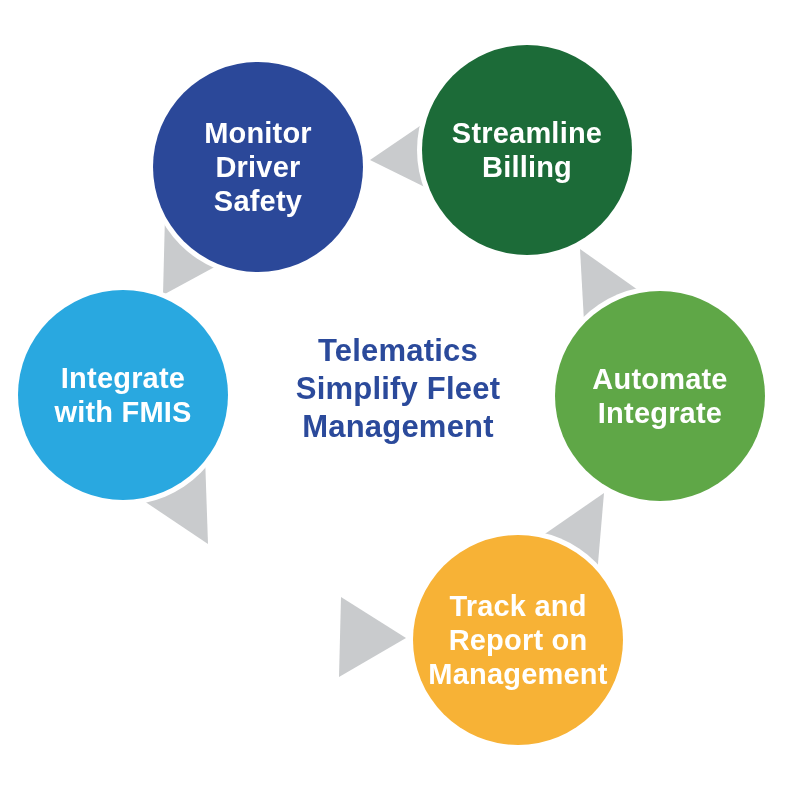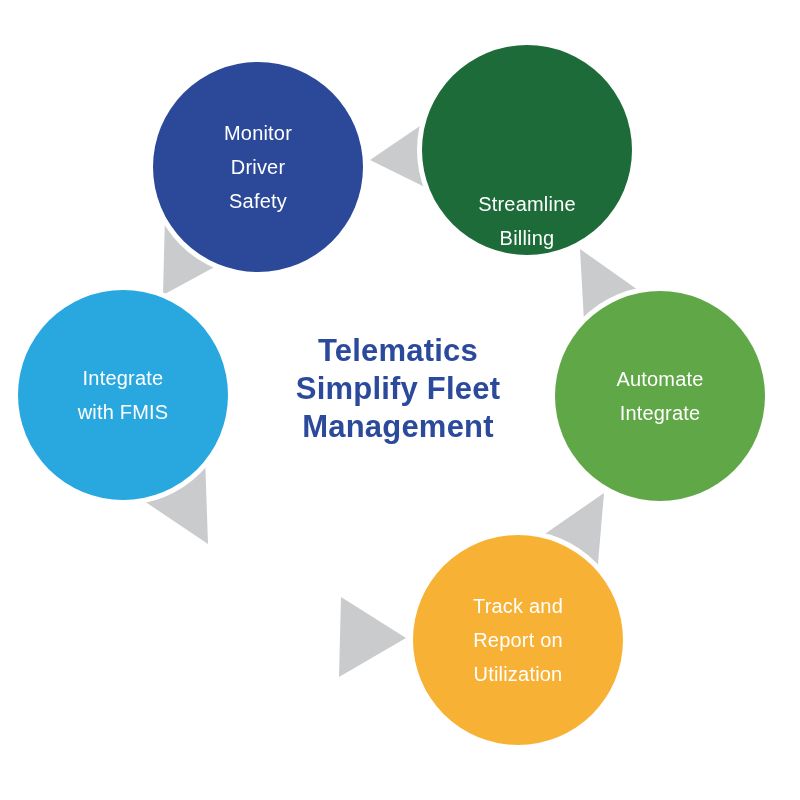--- a/index.html
+++ b/index.html
@@ -28,27 +28,27 @@
     height: 210px;
     border-radius: 50%;
     box-shadow: 0 0 0 5px #ffffff;
     display: flex;
     align-items: center;
     justify-content: center;
     text-align: center;
   }
   .circle .step-label {
     color: #ffffff;
-    font-weight: normal;
-    font-size: 20px;
+    font-weight: bold;
+    font-size: 29px;
     line-height: 34px;
     white-space: pre-line;
     letter-spacing: 0.2px;
   }
-  .pos-streamline { left: 422px; top: 45px; align-items: flex-end; }
+  .pos-streamline { left: 422px; top: 45px; }
   .pos-monitor    { left: 153px; top: 62px; }
   .pos-integrate  { left: 18px;  top: 290px; }
   .pos-acquire    { left: 150px; top: 531px; }
   .pos-track      { left: 413px; top: 535px; }
   .pos-automate   { left: 555px; top: 291px; }
   .center-title {
     position: absolute;
     left: 198px;
     top: 332px;
     width: 400px;
@@ -87,21 +87,21 @@
 
   <div class="circle pos-integrate" style="background-color: rgb(41, 168, 224);">
     <span class="step-label">Integrate
 with FMIS</span>
   </div>
 
 
   <div class="circle pos-track" style="background-color: rgb(247, 178, 54);">
     <span class="step-label">Track and
 Report on
-Utilization</span>
+Management</span>
   </div>
 
   <div class="circle pos-automate" style="background-color: rgb(95, 167, 71);">
     <span class="step-label">Automate
 Integrate</span>
   </div>
 
   <div class="center-title" style="color: rgb(43, 74, 155);">Telematics
 Simplify Fleet
 Management</div>

